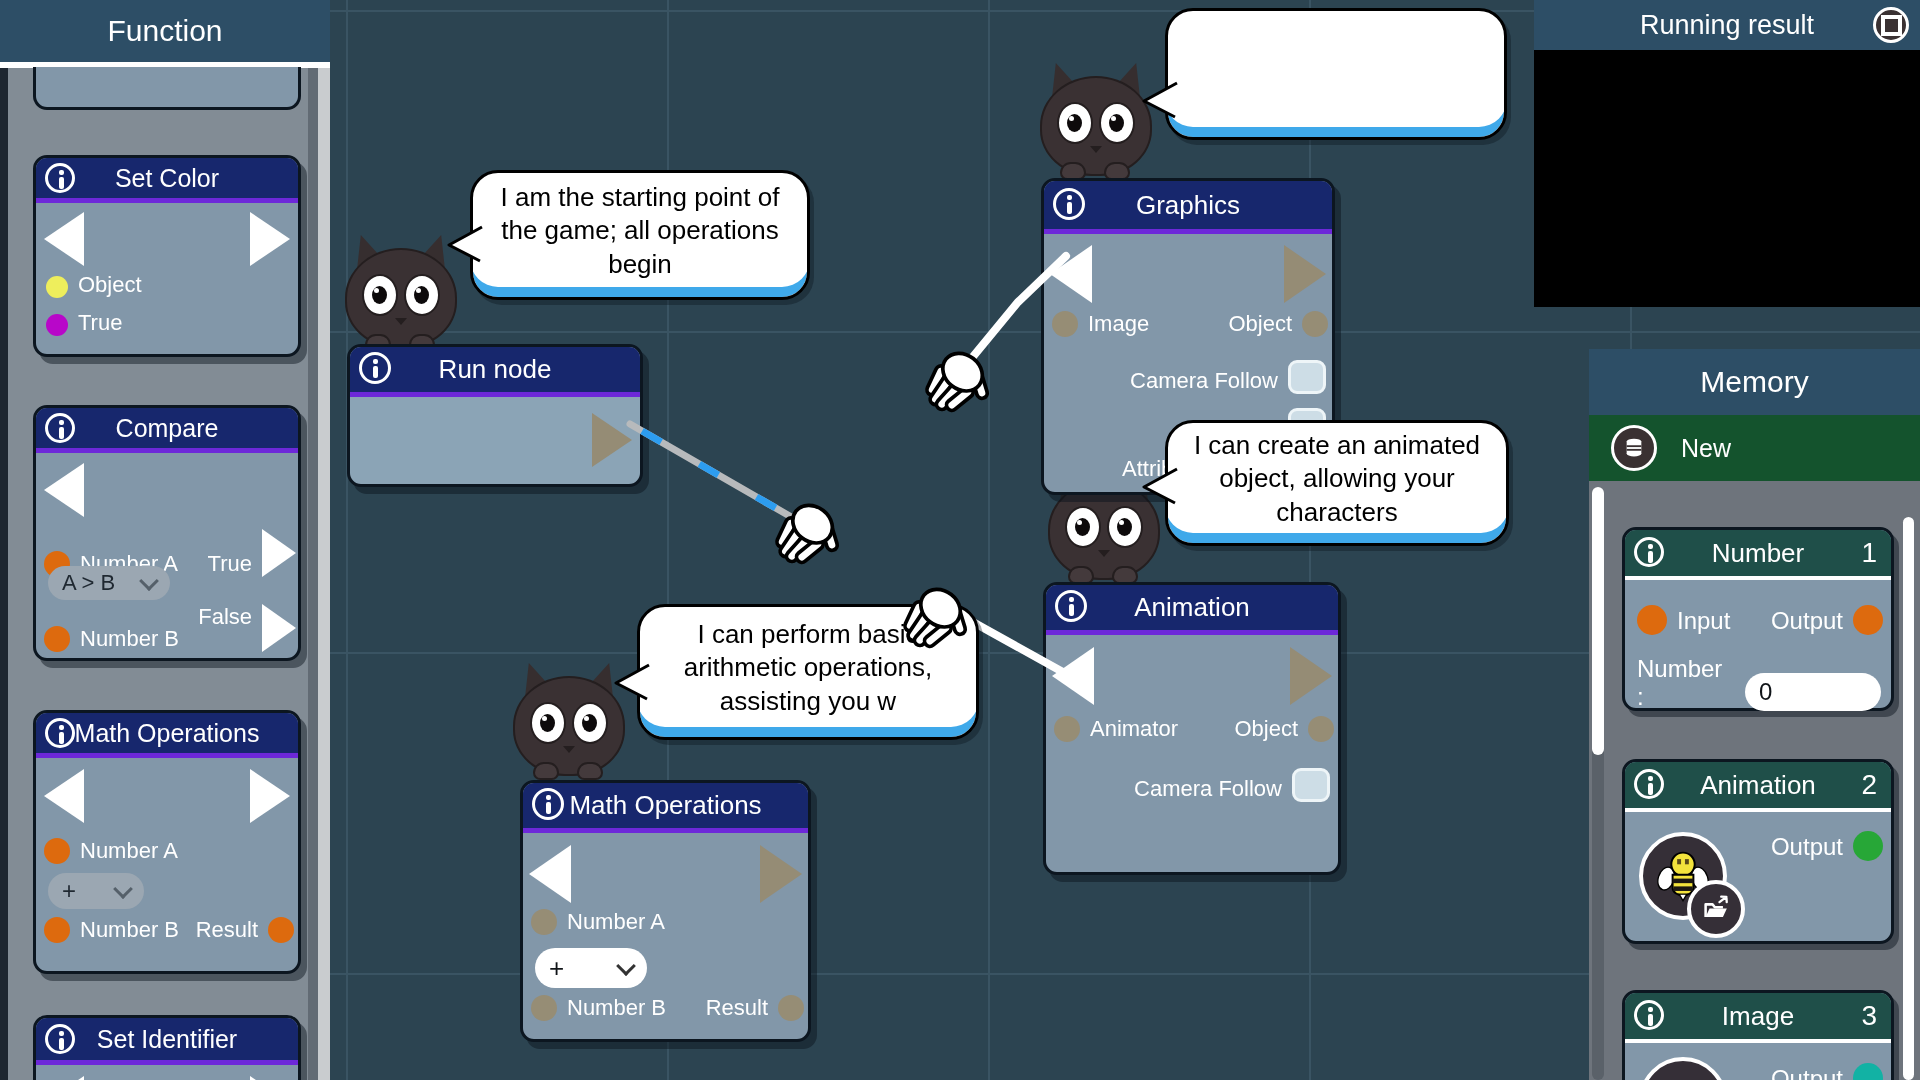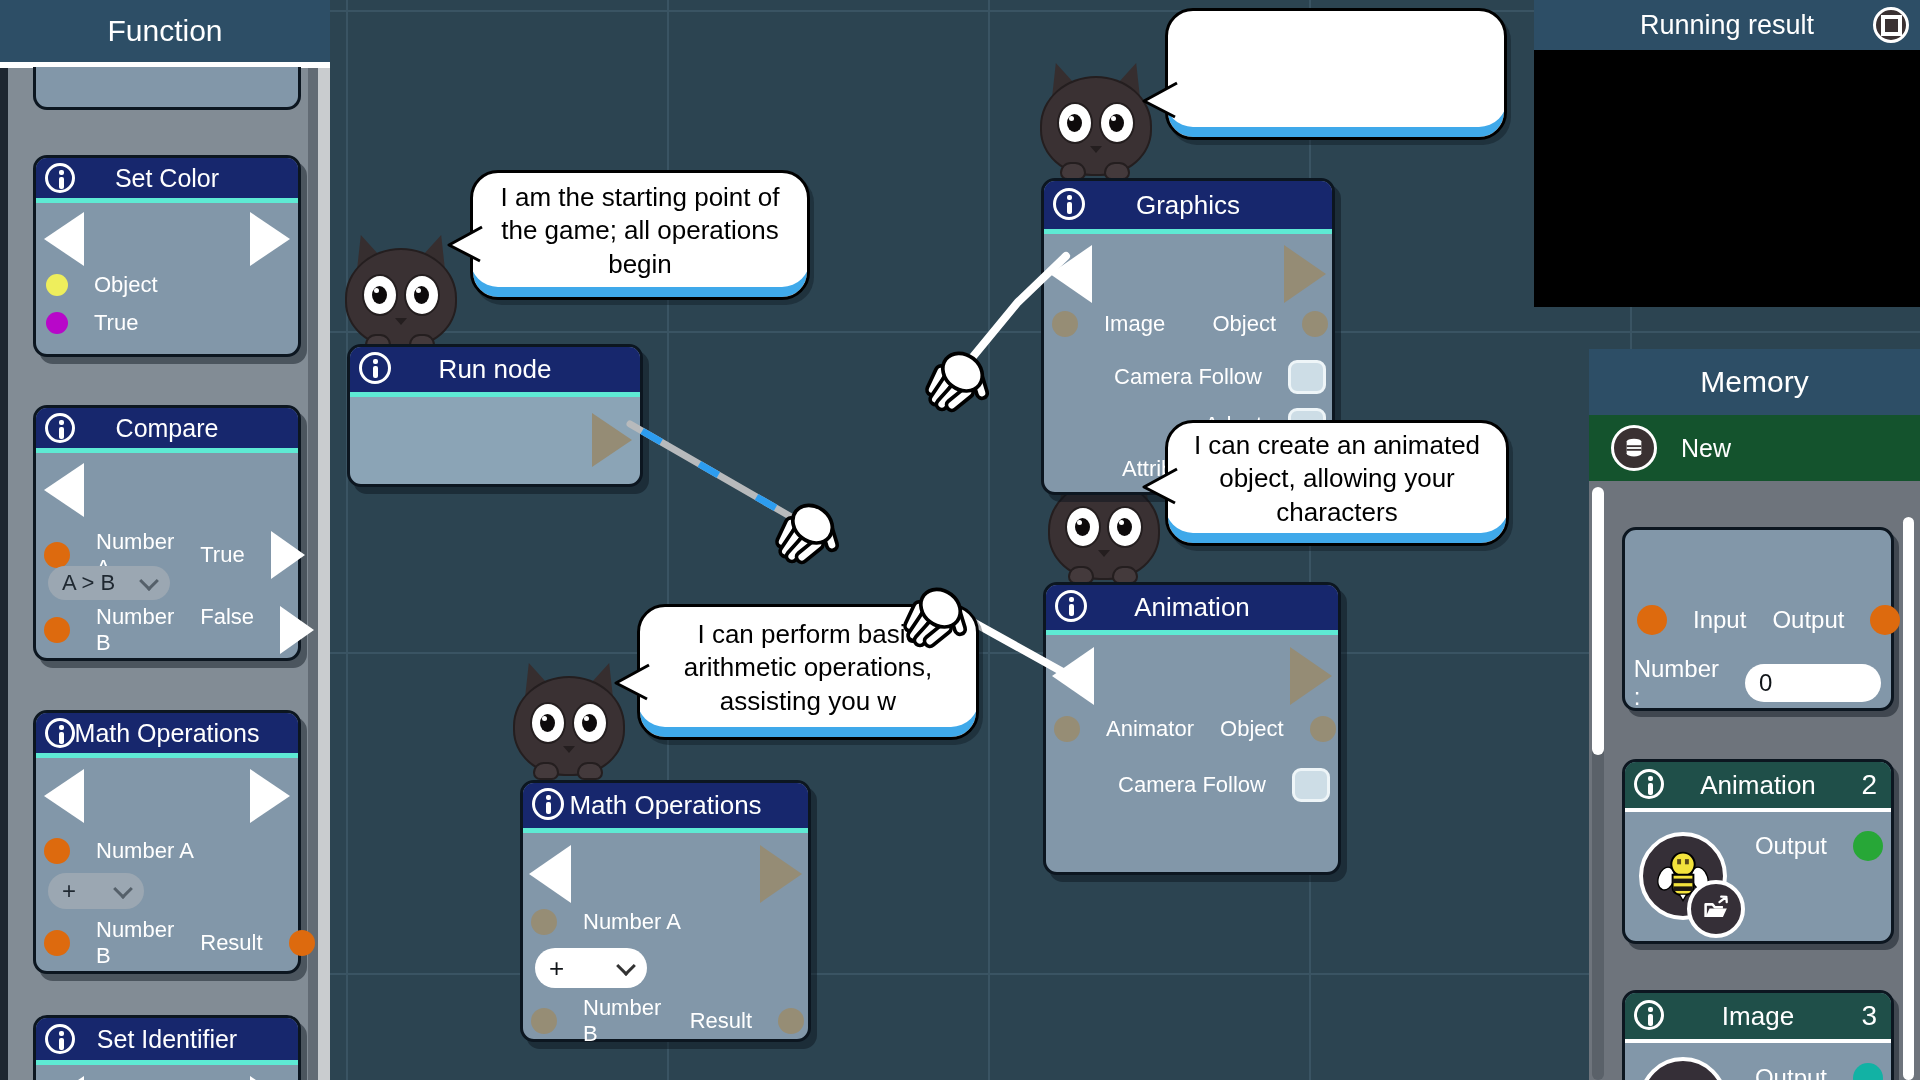--- a/index.html
+++ b/index.html
@@ -6,28 +6,28 @@
     font-family:"Liberation Sans",sans-serif;background:#2c4451;position:relative}
   
   #grid{position:absolute;left:0;top:0;width:1920px;height:1080px;z-index:1;
     background-image:
       repeating-linear-gradient(to right,#3a5463 0 2px,transparent 2px 321px),
       repeating-linear-gradient(to bottom,#3a5463 0 2px,transparent 2px 321px);
     background-position:346px 0,0 10px;}
   
   .node{position:absolute;z-index:20;background:#8297a9;border:3px solid #0c1620;
     border-radius:14px;box-shadow:6px 7px 0 rgba(9,17,27,.45)}
-  .nhead{height:45px;background:#17276d;border-bottom:5px solid #5eead4;
+  .nhead{height:45px;background:#17276d;border-bottom:5px solid #6d28d9;
     border-radius:11px 11px 0 0;display:flex;align-items:center;justify-content:center;
     color:#fff;font-size:26px;position:relative}
   .info{position:absolute;left:9px;top:5px;width:32px;height:32px;border:3px solid #fff;
     border-radius:50%;box-sizing:border-box}
   .info::before{content:"";position:absolute;left:10.5px;top:3.5px;width:5px;height:5px;background:#fff;border-radius:2px}
   .info::after{content:"";position:absolute;left:10.5px;top:11px;width:5px;height:12px;background:#fff;border-radius:2px}
-  .row{position:absolute;display:flex;align-items:center;gap:26px;color:#fff;font-size:22px}
+  .row{position:absolute;display:flex;align-items:flex-end;gap:10px;color:#fff;font-size:22px}
   .sp{margin-left:auto}
   .port{width:26px;height:26px;border-radius:50%;flex:0 0 auto}
   .port.lg{width:30px;height:30px}
   .port.sm{width:22px;height:22px}
   .p-orange{background:#dd6a0e}.p-yellow{background:#eeee5c}.p-purple{background:#b807c9}
   .p-tan{background:#968d75}.p-green{background:#27a737}.p-teal{background:#12b2a4}
   .arrL{width:0;height:0;border-top:27px solid transparent;border-bottom:27px solid transparent;border-right:40px solid #fff;position:absolute}
   .arrR{width:0;height:0;border-top:27px solid transparent;border-bottom:27px solid transparent;border-left:40px solid #fff;position:absolute}
   .arrR.tan{border-left-color:#958c75}
   .arrR.row-arr{position:static;border-top-width:24px;border-bottom-width:24px;border-left-width:34px}
@@ -392,20 +392,25 @@
       </svg>
     </span>
     <span>New</span>
   </div>
 </div>
 <div class="vtrack" style="left:1592px;top:487px;width:12px;height:593px"></div>
 <div class="vthumb" style="left:1592px;top:487px;width:12px;height:268px"></div>
 <div class="vthumb" style="left:1903px;top:517px;width:11px;height:563px"></div>
 
 <div class="mcard" style="left:1622px;top:527px;height:178px">
+  <div class="mhead">
+    <span class="info" style="width:30px;height:30px;top:7px"></span>
+    <span>Number</span>
+    <span class="midx">1</span>
+  </div>
   <div class="row" style="left:12px;right:8px;top:75px;font-size:24px">
     <span class="port lg p-orange"></span>
     <span>Input</span>
     <span class="sp">Output</span>
     <span class="port lg p-orange"></span>
   </div>
   <div class="row" style="left:12px;right:10px;top:125px;justify-content:flex-end;font-size:24px">
     <span>Number :</span>
     <input class="numfield" value="0" style="">
   </div>

